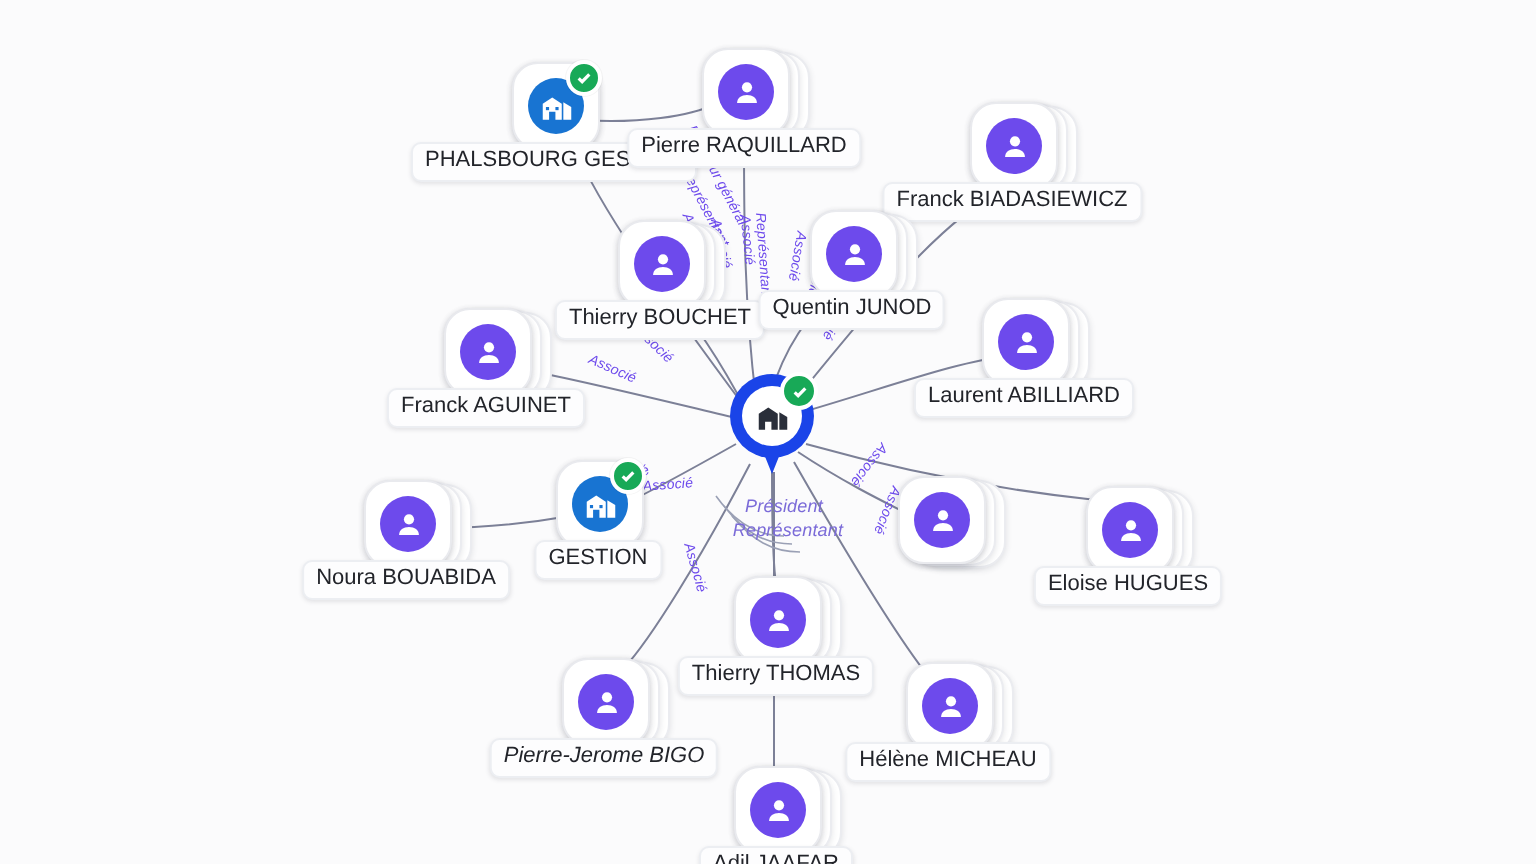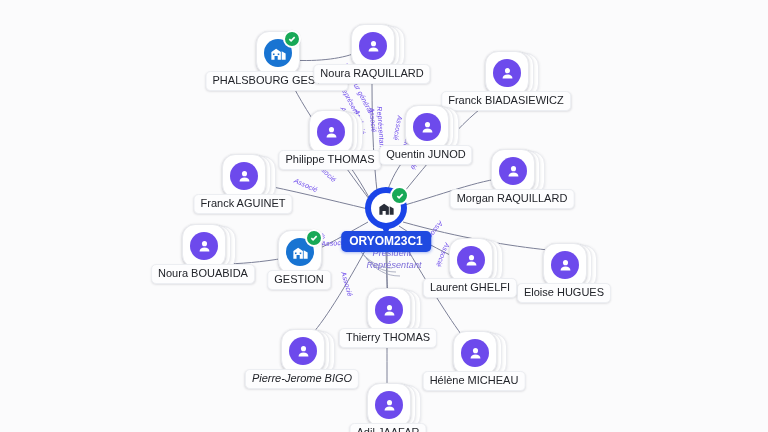--- a/index.html
+++ b/index.html
@@ -183,21 +183,21 @@
           <div class="card c1"></div>
           <div class="avatar">
             <div class="disc">
               <svg viewBox="0 0 24 24" aria-hidden="true">
                 <circle cx="12" cy="8" r="3.6"></circle>
                 <path d="M5 19c0-3.6 3.1-5.6 7-5.6s7 2 7 5.6z"></path>
               </svg>
             </div>
           </div>
         </div>
-        <div class="nlabel">Noura RAQUILLARD</div>
+        <div class="nlabel">Pierre RAQUILLARD</div>
       </div>
       <div class="node person" style="left: 506px; top: 74px;">
         <div class="stack">
           <div class="card c3"></div>
           <div class="card c2"></div>
           <div class="card c1"></div>
           <div class="avatar">
             <div class="disc">
               <svg viewBox="0 0 24 24" aria-hidden="true">
                 <circle cx="12" cy="8" r="3.6"></circle>
@@ -215,21 +215,21 @@
           <div class="card c1"></div>
           <div class="avatar">
             <div class="disc">
               <svg viewBox="0 0 24 24" aria-hidden="true">
                 <circle cx="12" cy="8" r="3.6"></circle>
                 <path d="M5 19c0-3.6 3.1-5.6 7-5.6s7 2 7 5.6z"></path>
               </svg>
             </div>
           </div>
         </div>
-        <div class="nlabel">Philippe THOMAS</div>
+        <div class="nlabel">Thierry BOUCHET</div>
       </div>
       <div class="node person" style="left: 426px; top: 128px; text-align: center;">
         <div class="stack">
           <div class="card c3"></div>
           <div class="card c2"></div>
           <div class="card c1"></div>
           <div class="avatar">
             <div class="disc">
               <svg viewBox="0 0 24 24" aria-hidden="true">
                 <circle cx="12" cy="8" r="3.6"></circle>
@@ -247,21 +247,21 @@
           <div class="card c1"></div>
           <div class="avatar">
             <div class="disc">
               <svg viewBox="0 0 24 24" aria-hidden="true">
                 <circle cx="12" cy="8" r="3.6"></circle>
                 <path d="M5 19c0-3.6 3.1-5.6 7-5.6s7 2 7 5.6z"></path>
               </svg>
             </div>
           </div>
         </div>
-        <div class="nlabel">Morgan RAQUILLARD</div>
+        <div class="nlabel">Laurent ABILLIARD</div>
       </div>
       <div class="node person" style="left: 243px; top: 177px;">
         <div class="stack">
           <div class="card c3"></div>
           <div class="card c2"></div>
           <div class="card c1"></div>
           <div class="avatar">
             <div class="disc">
               <svg viewBox="0 0 24 24" aria-hidden="true">
                 <circle cx="12" cy="8" r="3.6"></circle>
@@ -285,21 +285,21 @@
             </div>
             <div class="badge">
               <svg viewBox="0 0 12 12">
                 <path d="M2 6.3 4.6 8.8 10 3.2"></path>
               </svg>
             </div>
           </div>
         </div>
         <div class="nlabel">GESTION</div>
       </div>
-      <div class="node person" style="left: 203px; top: 247px;">
+      <div class="node person" style="left: 203px; top: 263px;">
         <div class="stack">
           <div class="card c3"></div>
           <div class="card c2"></div>
           <div class="card c1"></div>
           <div class="avatar">
             <div class="disc">
               <svg viewBox="0 0 24 24" aria-hidden="true">
                 <circle cx="12" cy="8" r="3.6"></circle>
                 <path d="M5 19c0-3.6 3.1-5.6 7-5.6s7 2 7 5.6z"></path>
               </svg>
@@ -331,21 +331,20 @@
           <div class="card c1"></div>
           <div class="avatar">
             <div class="disc">
               <svg viewBox="0 0 24 24" aria-hidden="true">
                 <circle cx="12" cy="8" r="3.6"></circle>
                 <path d="M5 19c0-3.6 3.1-5.6 7-5.6s7 2 7 5.6z"></path>
               </svg>
             </div>
           </div>
         </div>
-        <div class="nlabel">Laurent GHELFI</div>
       </div>
       <div class="node person" style="left: 388px; top: 311px;">
         <div class="stack">
           <div class="card c3"></div>
           <div class="card c2"></div>
           <div class="card c1"></div>
           <div class="avatar">
             <div class="disc">
               <svg viewBox="0 0 24 24" aria-hidden="true">
                 <circle cx="12" cy="8" r="3.6"></circle>
@@ -416,16 +415,15 @@
           <rect x="5" y="12" width="2" height="2"></rect>
           <rect x="11" y="12" width="2" height="2"></rect>
         </svg>
       </div>
       <div class="pinbadge">
         <svg viewBox="0 0 12 12">
             <path d="M2 6.3 4.6 8.8 10 3.2"></path>
           </svg>
       </div>
     </div>
-    <div class="pinlabel">ORYOM23C1</div>
   </div>
 
 </div>
 
 </body></html>

